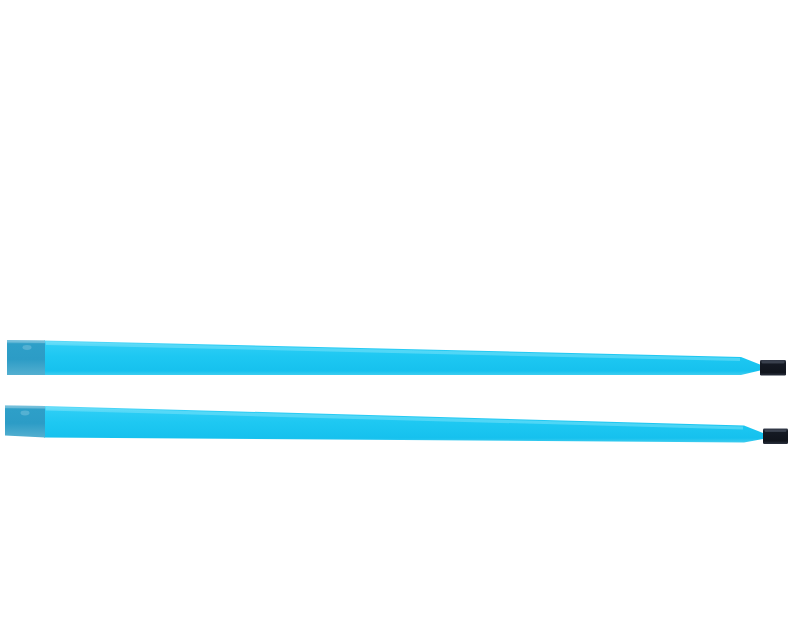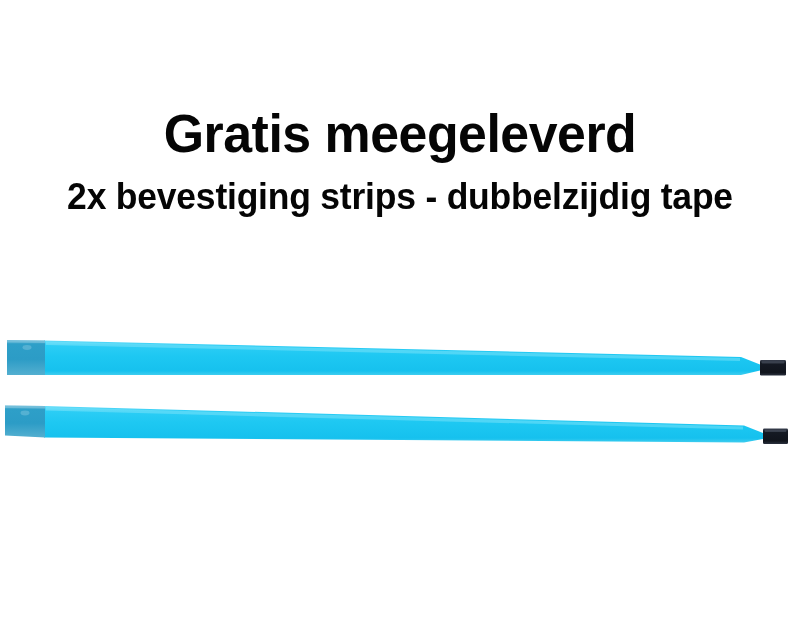--- a/index.html
+++ b/index.html
@@ -81,24 +81,20 @@
     width: 800px;
     height: 64px;
     overflow: visible;
   }
 </style>
 </head>
 <body>
 
 <div id="canvas">
 
-  <div class="headline-block">
-    <span class="headline">Gratis meegeleverd</span>
-    <span class="subheadline">2x bevestiging strips - dubbelzijdig tape</span>
-  </div>
 
   <div class="strip-area">
 
     <div class="strip strip-1">
       <svg viewBox="0 0 800 64" xmlns="http://www.w3.org/2000/svg">
         <defs>
           <linearGradient id="blueGrad1" x1="0" y1="0" x2="0" y2="1">
             <stop offset="0%" stop-color="#63DCF9"></stop>
             <stop offset="14%" stop-color="#2CCDF5"></stop>
             <stop offset="45%" stop-color="#1EC8F2"></stop>

